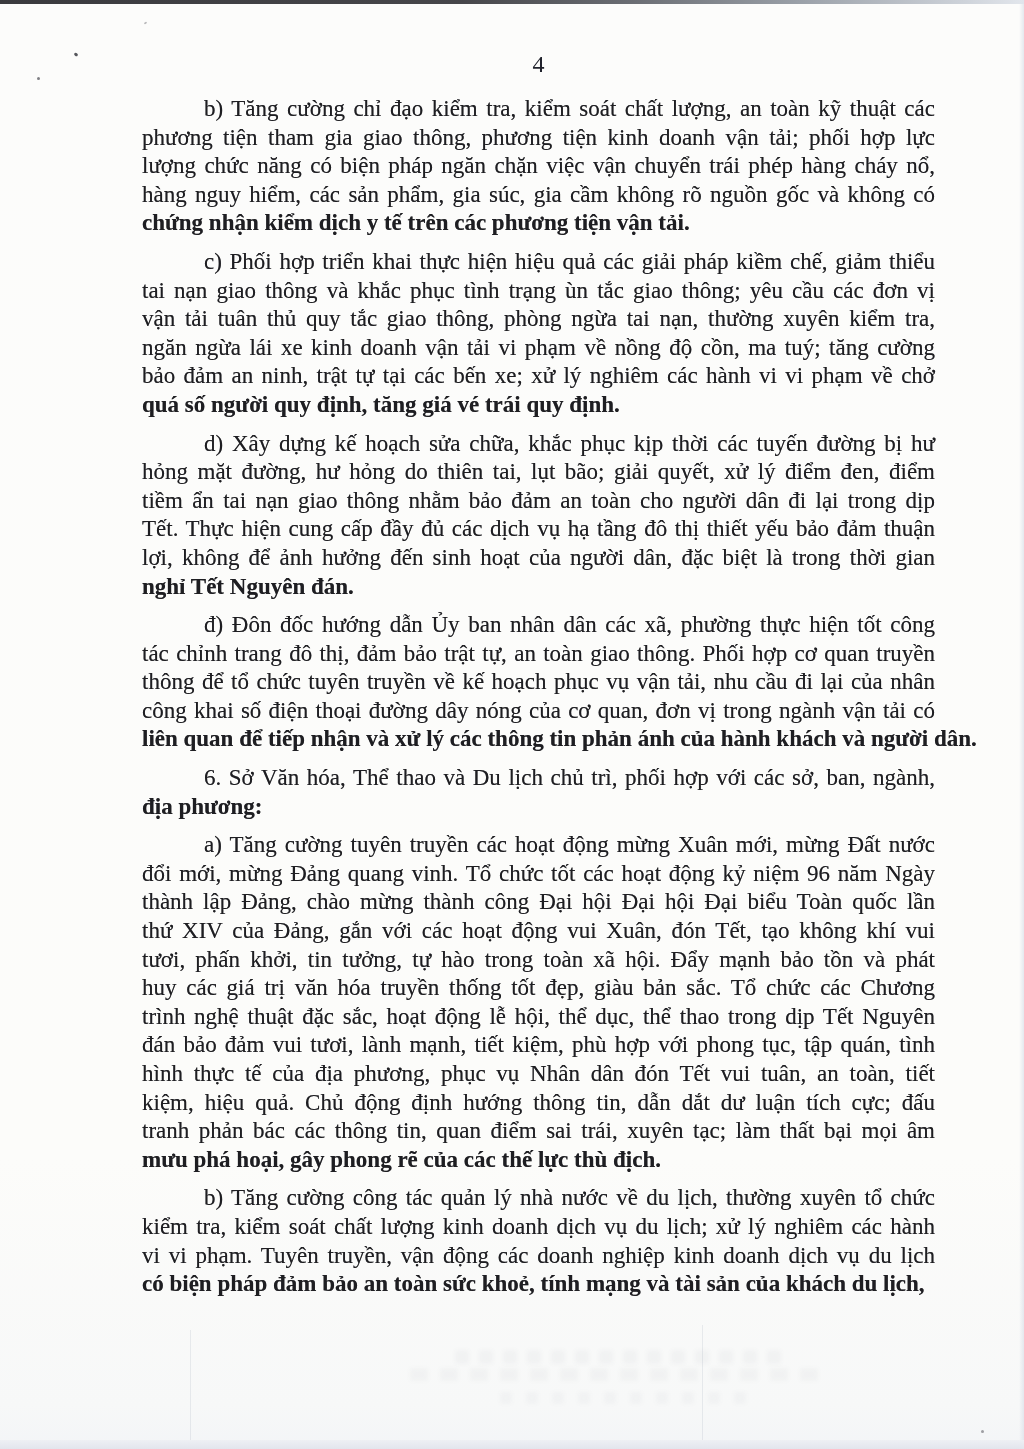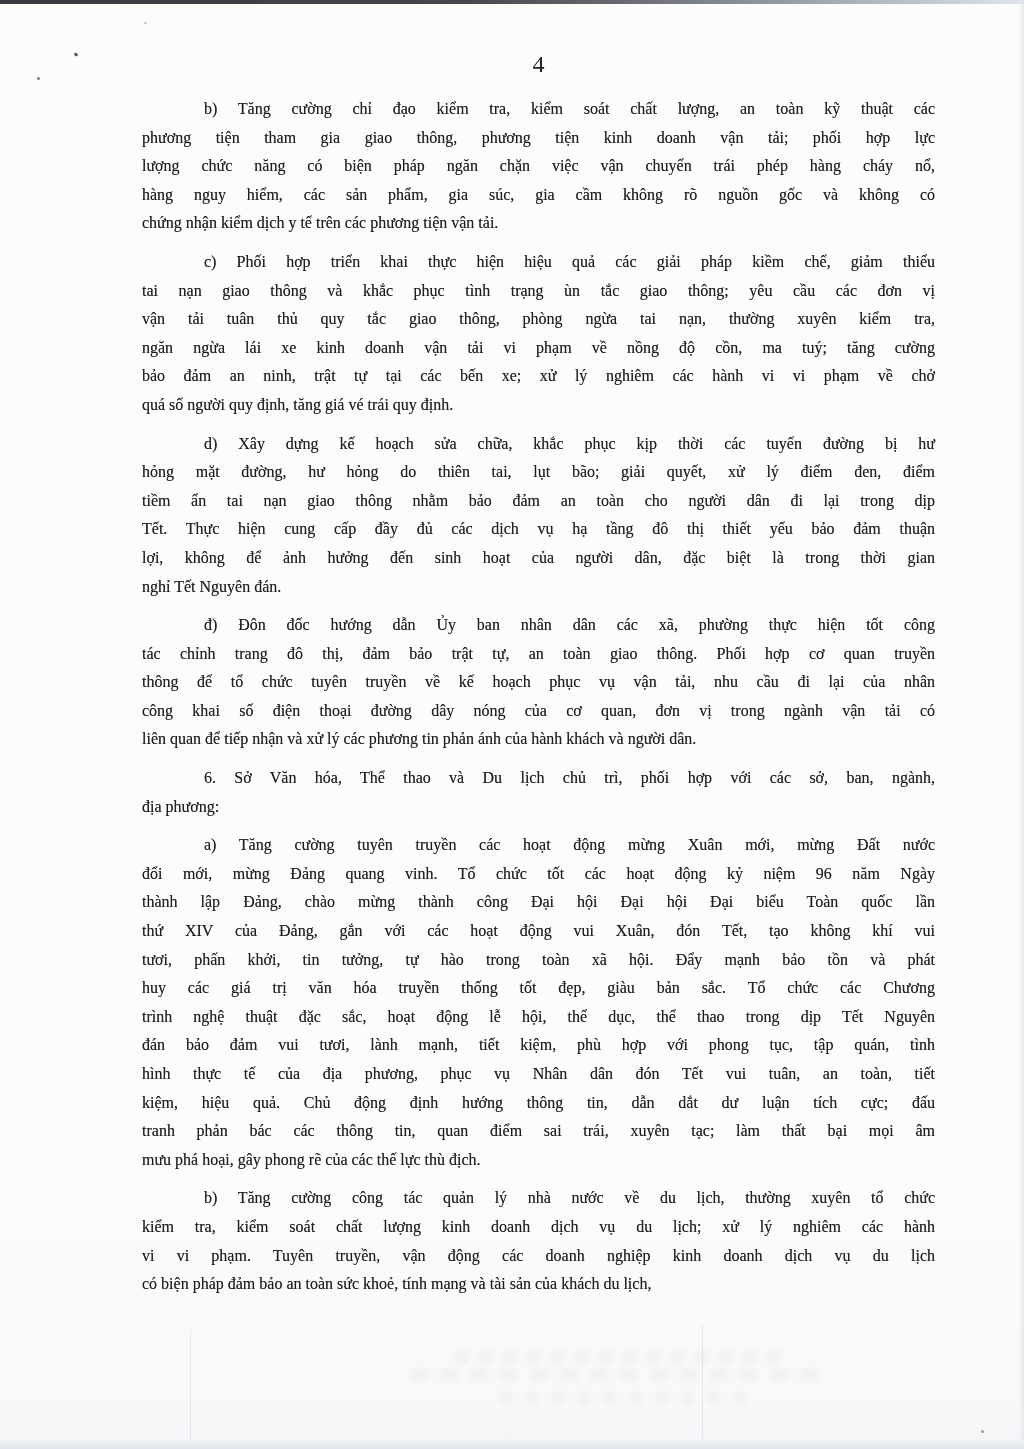--- a/index.html
+++ b/index.html
@@ -51,30 +51,30 @@
   .page-number {
     text-align: center;
     font-size: 24px;
     line-height: 28px;
     margin-bottom: 17px;
     color: #20222c;
   }
   .para { margin: 0 0 10px 0; }
   .para:last-child { margin-bottom: 0; }
   .tline {
-    font-size: 16px;
+    font-size: 23px;
     line-height: 28.6px;
     text-align: justify;
     text-align-last: justify;
     white-space: nowrap;
     color: #1e1e22;
     text-shadow: 0 0 0.6px rgba(25,25,30,0.55);
   }
   .tline.first { text-indent: 62px; }
-  .tline.last { text-align-last: left; }
+  .tline.last { text-align-last: left; font-weight: bold; }
 </style>
 </head>
 <body>
 
 <div class="page">
 
   <div class="scan-top"></div>
   <div class="scan-right"></div>
   <div class="scan-bottom"></div>
   <div class="speck speck-1"></div>
@@ -111,21 +111,21 @@
           <div class="tline">tiềm ẩn tai nạn giao thông nhằm bảo đảm an toàn cho người dân đi lại trong dịp</div>
           <div class="tline">Tết. Thực hiện cung cấp đầy đủ các dịch vụ hạ tầng đô thị thiết yếu bảo đảm thuận</div>
           <div class="tline">lợi, không để ảnh hưởng đến sinh hoạt của người dân, đặc biệt là trong thời gian</div>
           <div class="tline last">nghỉ Tết Nguyên đán.</div>
         </div>
         <div class="para">
           <div class="tline first">đ) Đôn đốc hướng dẫn Ủy ban nhân dân các xã, phường thực hiện tốt công</div>
           <div class="tline">tác chỉnh trang đô thị, đảm bảo trật tự, an toàn giao thông. Phối hợp cơ quan truyền</div>
           <div class="tline">thông để tổ chức tuyên truyền về kế hoạch phục vụ vận tải, nhu cầu đi lại của nhân</div>
           <div class="tline">công khai số điện thoại đường dây nóng của cơ quan, đơn vị trong ngành vận tải có</div>
-          <div class="tline last">liên quan để tiếp nhận và xử lý các phương tin phản ánh của hành khách và người dân.</div>
+          <div class="tline last">liên quan để tiếp nhận và xử lý các thông tin phản ánh của hành khách và người dân.</div>
         </div>
         <div class="para">
           <div class="tline first">6. Sở Văn hóa, Thể thao và Du lịch chủ trì, phối hợp với các sở, ban, ngành,</div>
           <div class="tline last">địa phương:</div>
         </div>
         <div class="para">
           <div class="tline first">a) Tăng cường tuyên truyền các hoạt động mừng Xuân mới, mừng Đất nước</div>
           <div class="tline">đổi mới, mừng Đảng quang vinh. Tổ chức tốt các hoạt động kỷ niệm 96 năm Ngày</div>
           <div class="tline">thành lập Đảng, chào mừng thành công Đại hội Đại hội Đại biểu Toàn quốc lần</div>
           <div class="tline">thứ XIV của Đảng, gắn với các hoạt động vui Xuân, đón Tết, tạo không khí vui</div>

